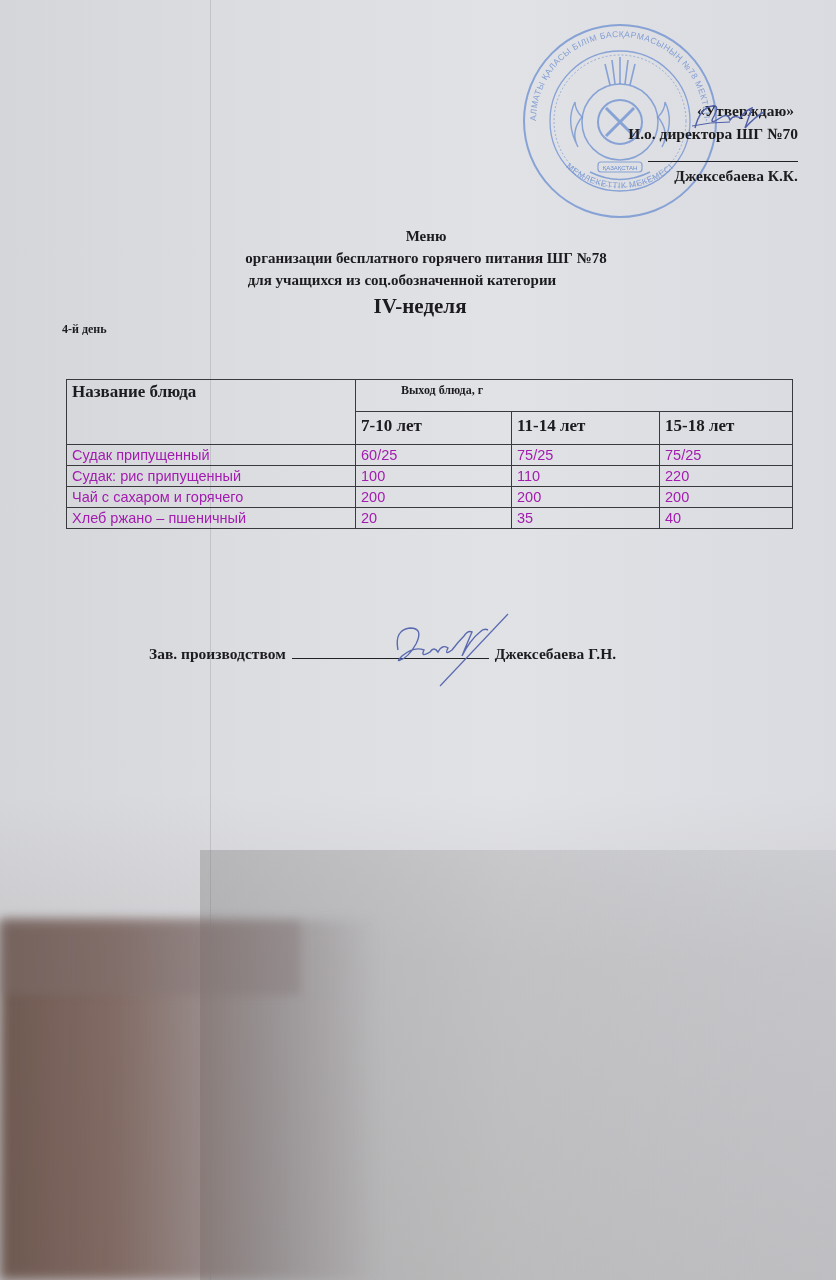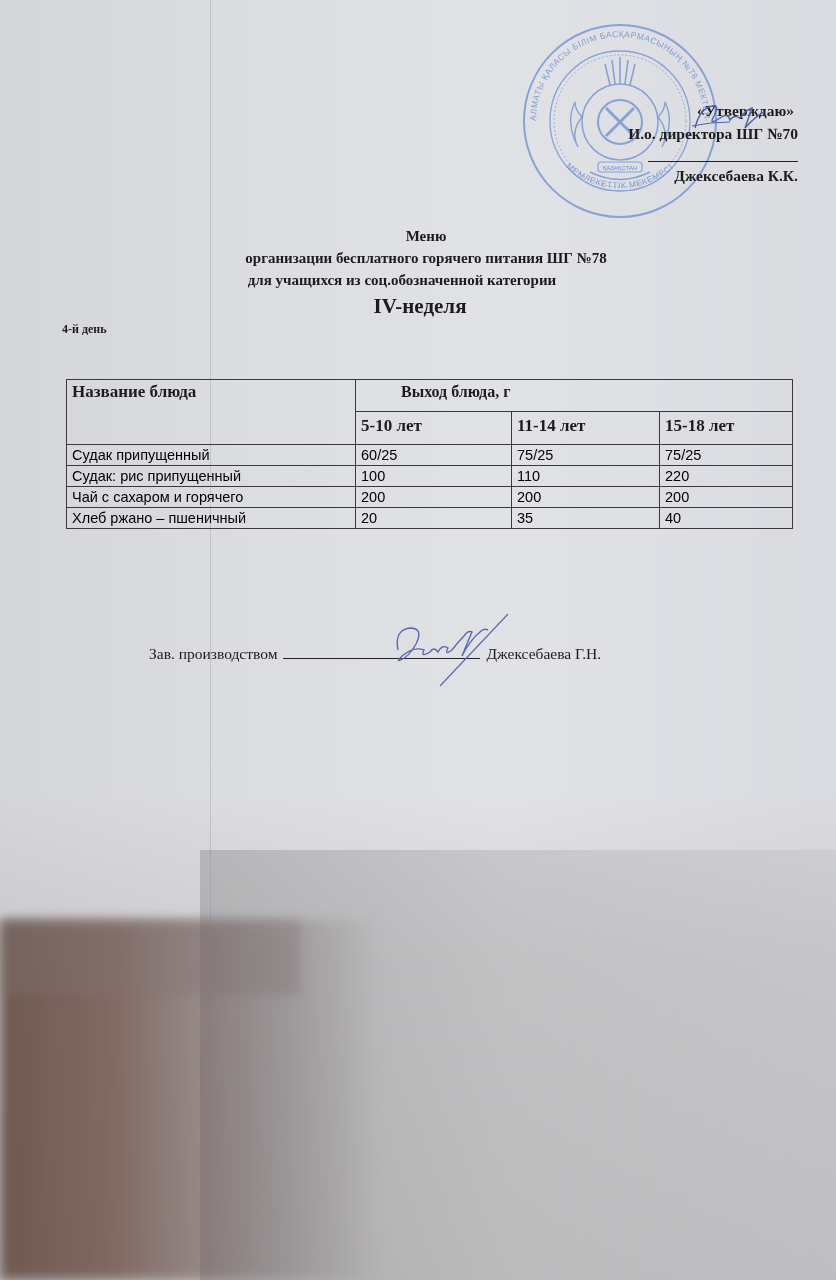--- a/index.html
+++ b/index.html
@@ -51,28 +51,28 @@
 
   table.menu {
     position: absolute; left: 66px; top: 379px; width: 727px;
     border-collapse: collapse; font-family: "Liberation Sans", "DejaVu Sans", sans-serif;
   }
   table.menu td, table.menu th {
     border: 1.2px solid #3a3a3e; padding: 0 0 0 5px; text-align: left; vertical-align: top;
   }
   table.menu th { font-family: "Liberation Serif", serif; font-weight: bold; }
   .h-name { width: 283px; height: 61px; font-size: 17px; padding-top: 2px !important; }
-  .h-yield { font-size: 16px; height: 28px; padding-left: 45px !important; padding-top: 3px !important; }
+  .h-yield { font-size: 12px; height: 28px; padding-left: 45px !important; padding-top: 3px !important; }
   .h-age { font-size: 17px; height: 28px; padding-top: 4px !important; }
   .c-age1 { width: 150px; }
   .c-age2 { width: 142px; }
-  td { font-size: 14.5px; height: 20px; color: #000000; line-height: 20px; }
+  td { font-size: 14.5px; height: 20px; color: #a21caf; line-height: 20px; }
 
   .footer {
-    position: absolute; left: 149px; top: 645px; font-weight: normal; font-size: 15.5px;
+    position: absolute; left: 149px; top: 645px; font-weight: bold; font-size: 15.5px;
     white-space: nowrap;
   }
   .footer .uline {
     display: inline-block; width: 197px; border-bottom: 1.3px solid #222; margin: 0 6px 0 6px;
     vertical-align: baseline; height: 12px;
   }
   .sig-bottom { position: absolute; left: 380px; top: 610px; width: 140px; height: 80px; }
 </style>
 </head>
 <body>
@@ -128,21 +128,21 @@
 
 <div class="day">4-й день</div>
 
 <table class="menu">
   <tbody>
       <tr>
     <th class="h-name" rowspan="2">Название блюда</th>
     <th class="h-yield" colspan="3">Выход блюда, г</th>
   </tr>
   <tr>
-    <th class="h-age c-age1">5-10 лет</th>
+    <th class="h-age c-age1">7-10 лет</th>
     <th class="h-age c-age2">11-14 лет</th>
     <th class="h-age">15-18 лет</th>
   </tr>
   <tr>
     <td>Судак припущенный</td>
     <td>60/25</td>
     <td>75/25</td>
     <td>75/25</td>
   </tr>
   <tr>

